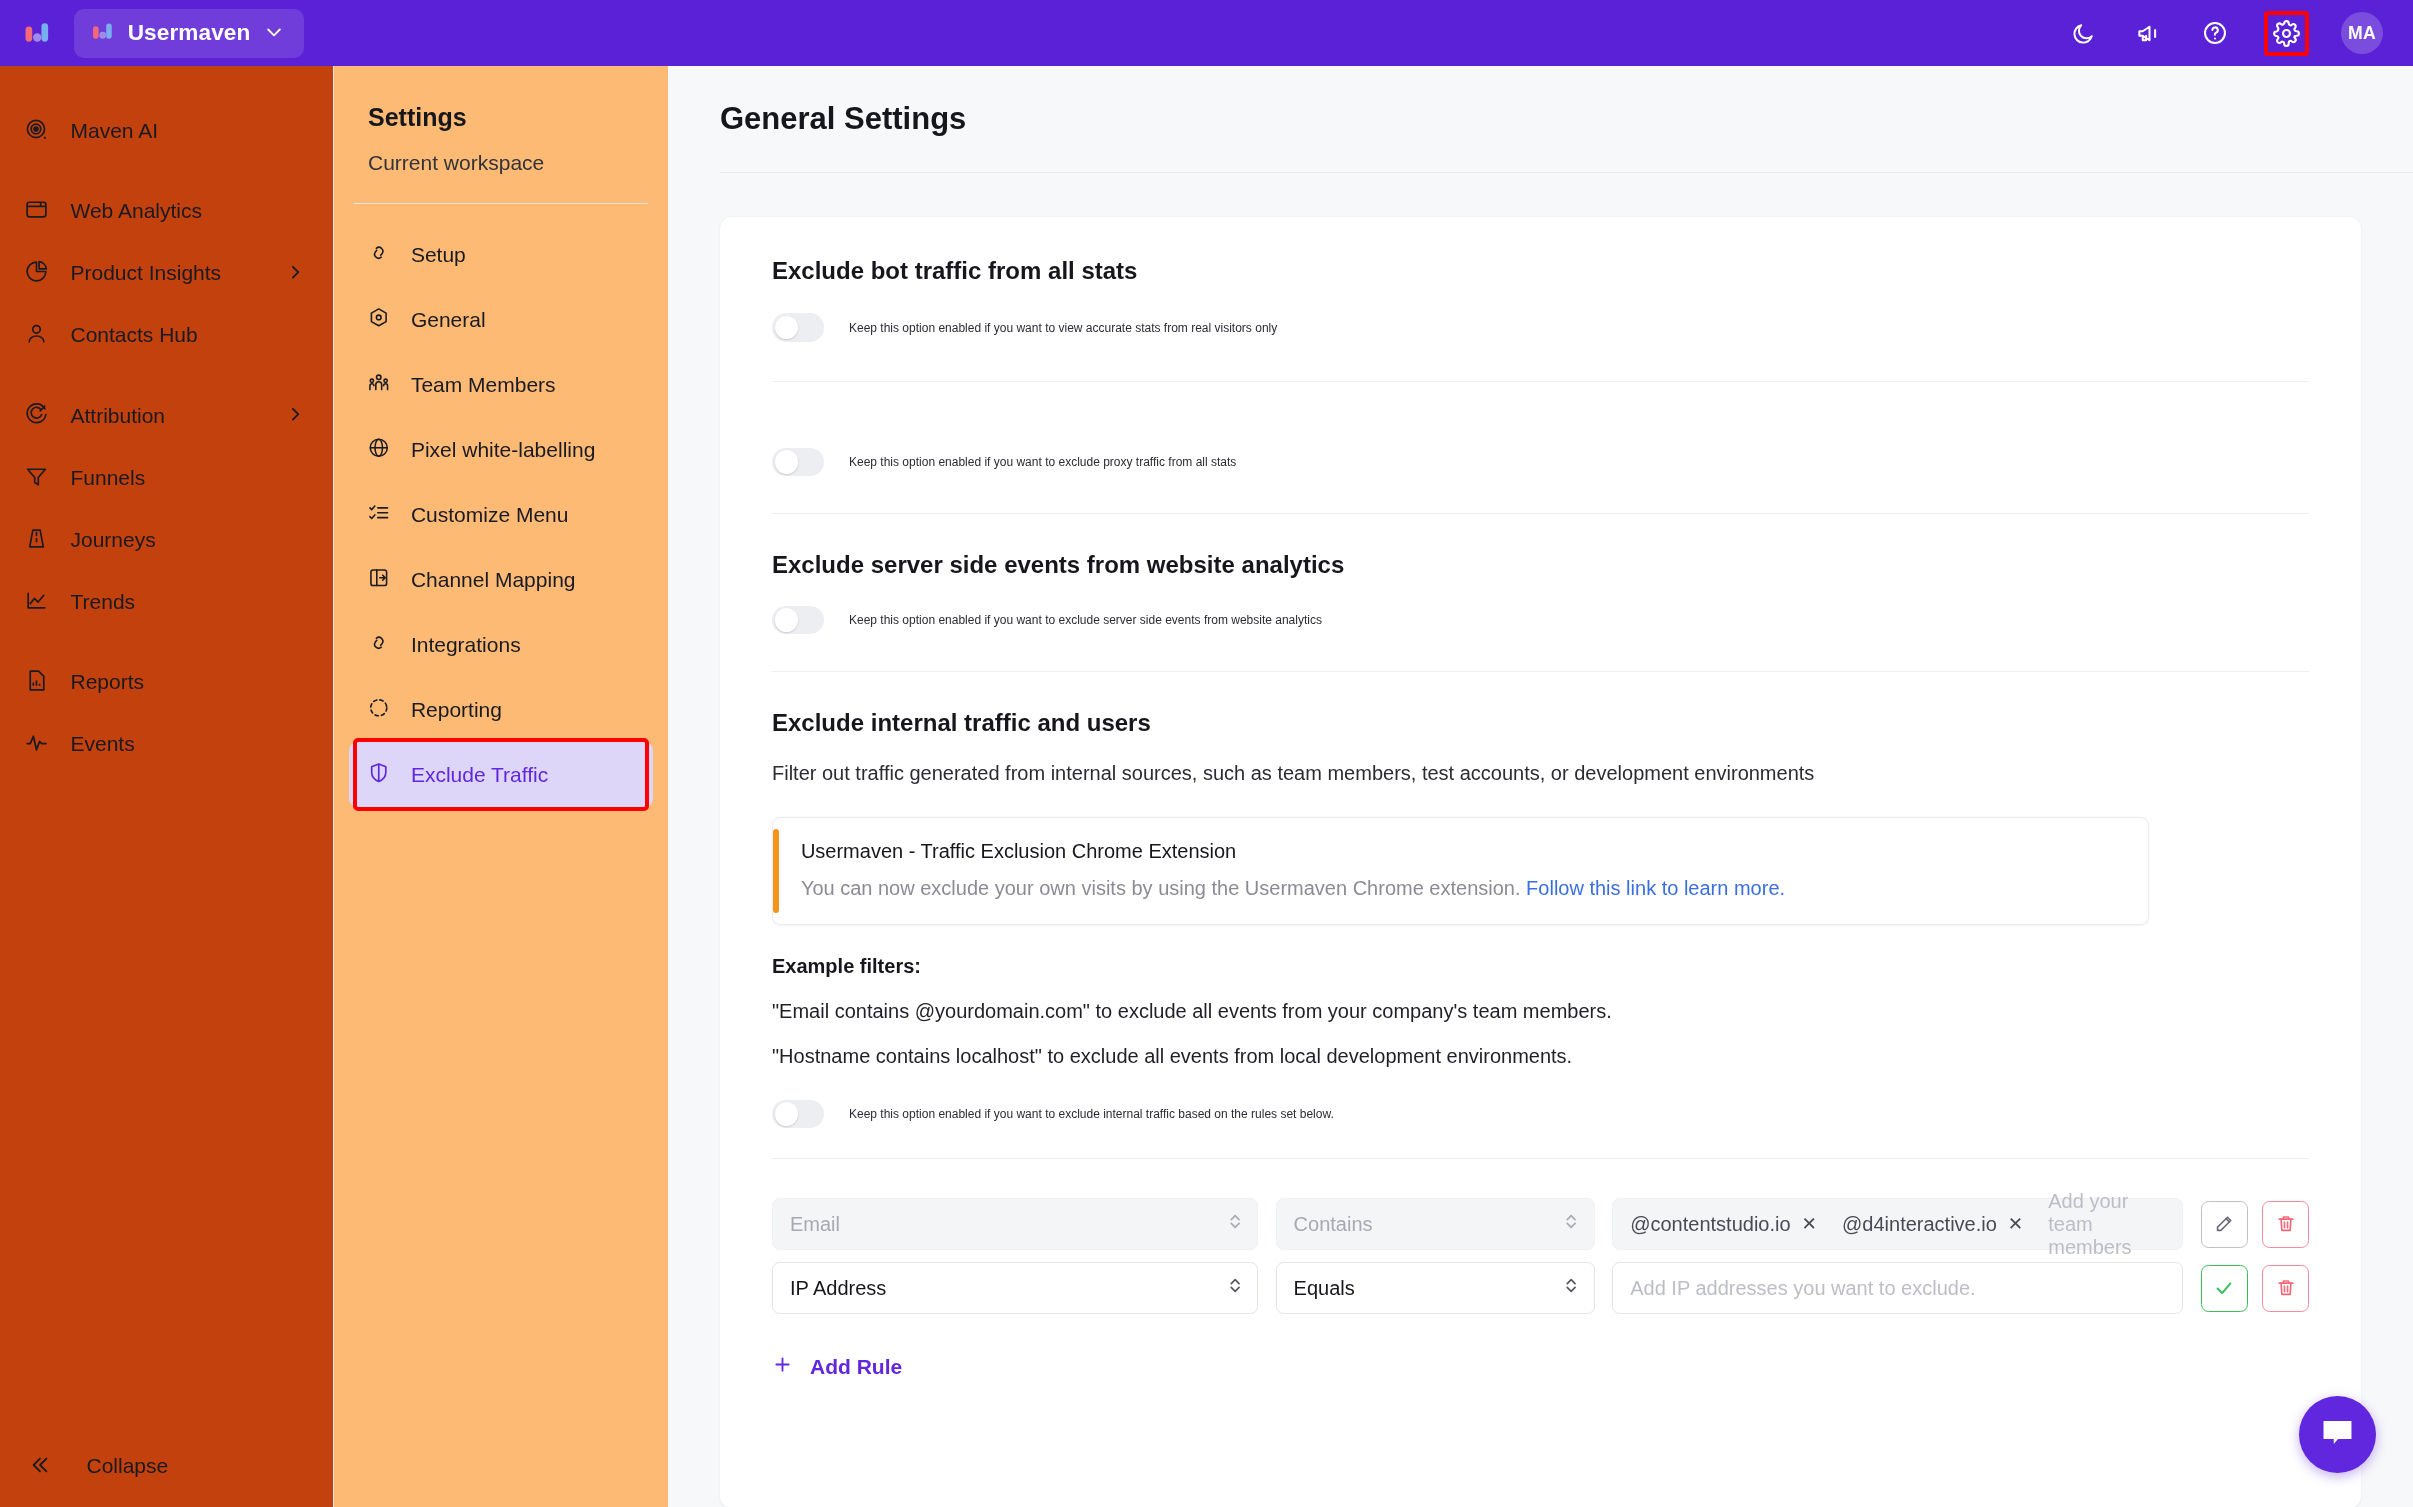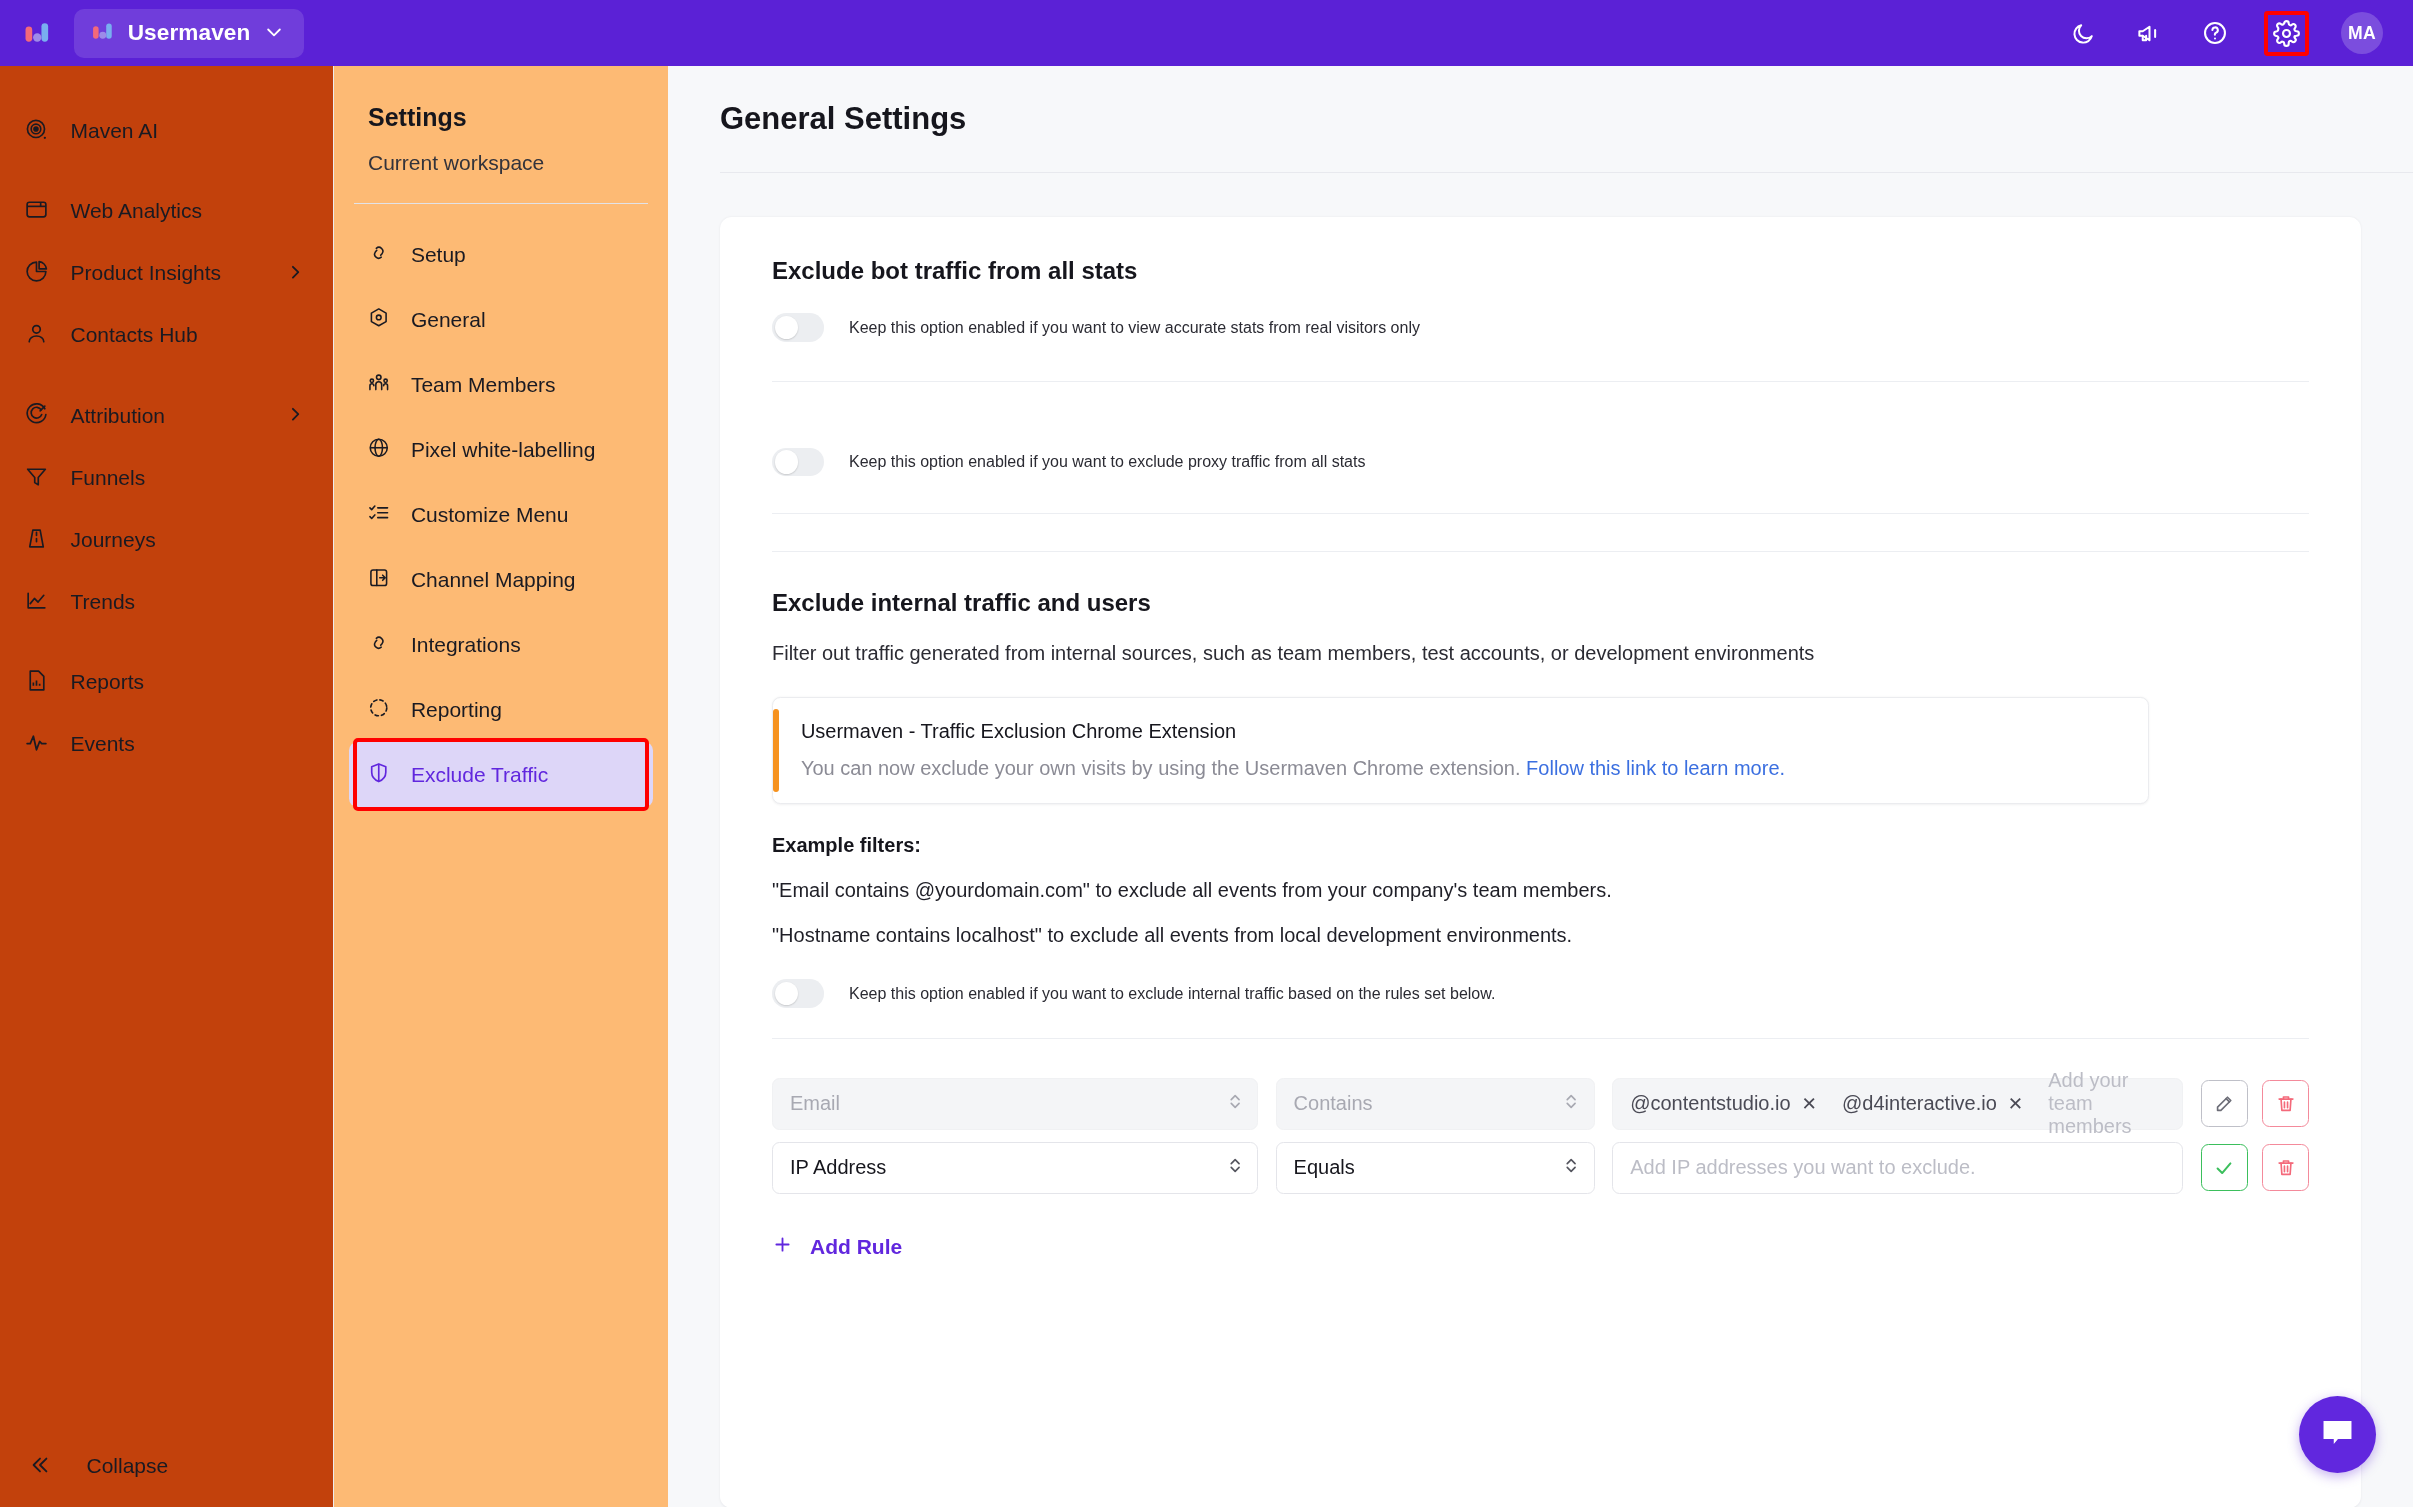--- a/index.html
+++ b/index.html
@@ -108,21 +108,21 @@
 
   .toggle-row { display: flex; align-items: center; gap: 25px; }
   .toggle {
     width: 52px; height: 28.5px; border-radius: 14.3px; background: #eceef1;
     position: relative; flex: 0 0 52px; cursor: pointer;
   }
   .toggle .knob {
     position: absolute; top: 2.5px; left: 2.5px; width: 23.5px; height: 23.5px;
     border-radius: 50%; background: #fff; box-shadow: 0 0.8px 1.7px rgba(0,0,0,.18);
   }
-  .toggle-row .desc { font-size: 16px; color: #2b2b33; }
+  .toggle-row .desc { font-size: 12px; color: #2b2b33; }
 
   .para { font-size: 20px; color: #2b2b33; }
 
   .notice {
     margin-top: 32px; border: 0.8px solid #ebecef; border-radius: 8.4px;
     background: #fff; box-shadow: 0 0.8px 2.5px rgba(20,20,40,.06);
     display: flex; overflow: hidden; max-width: 1377px;
   }
   .notice .stripe { width: 5.9px; flex: 0 0 5.9px; background: #F6921E; margin: 11px 0; border-radius: 3.4px; }
   .notice .nbody { padding: 22px 25px 23.5px 22px; }
@@ -490,20 +490,29 @@
         <div class="sec" style="padding-top:39px;">
           <div class="toggle-row" style="margin-top:27px;">
             <div class="toggle">
                 <span class="knob"></span>
               </div>
             <span class="desc">Keep this option enabled if you want to exclude proxy traffic from all stats</span>
           </div>
         </div>
         <div class="sec-rule" style="margin-top:37px;"></div>
 
+        <div class="sec" style="padding-top:37px;">
+          <h3>Exclude server side events from website analytics</h3>
+          <div class="toggle-row" style="margin-top:27px;">
+            <div class="toggle">
+                <span class="knob"></span>
+              </div>
+            <span class="desc">Keep this option enabled if you want to exclude server side events from website analytics</span>
+          </div>
+        </div>
         <div class="sec-rule" style="margin-top:37px;"></div>
 
         <div class="sec" style="padding-top:37px;">
           <h3>Exclude internal traffic and users</h3>
           <div class="para" style="margin-top:25px;">Filter out traffic generated from internal sources, such as team members, test accounts, or development environments</div>
 
           <div class="notice">
             <div class="stripe"></div>
             <div class="nbody">
               <div class="ntitle">Usermaven - Traffic Exclusion Chrome Extension</div>

